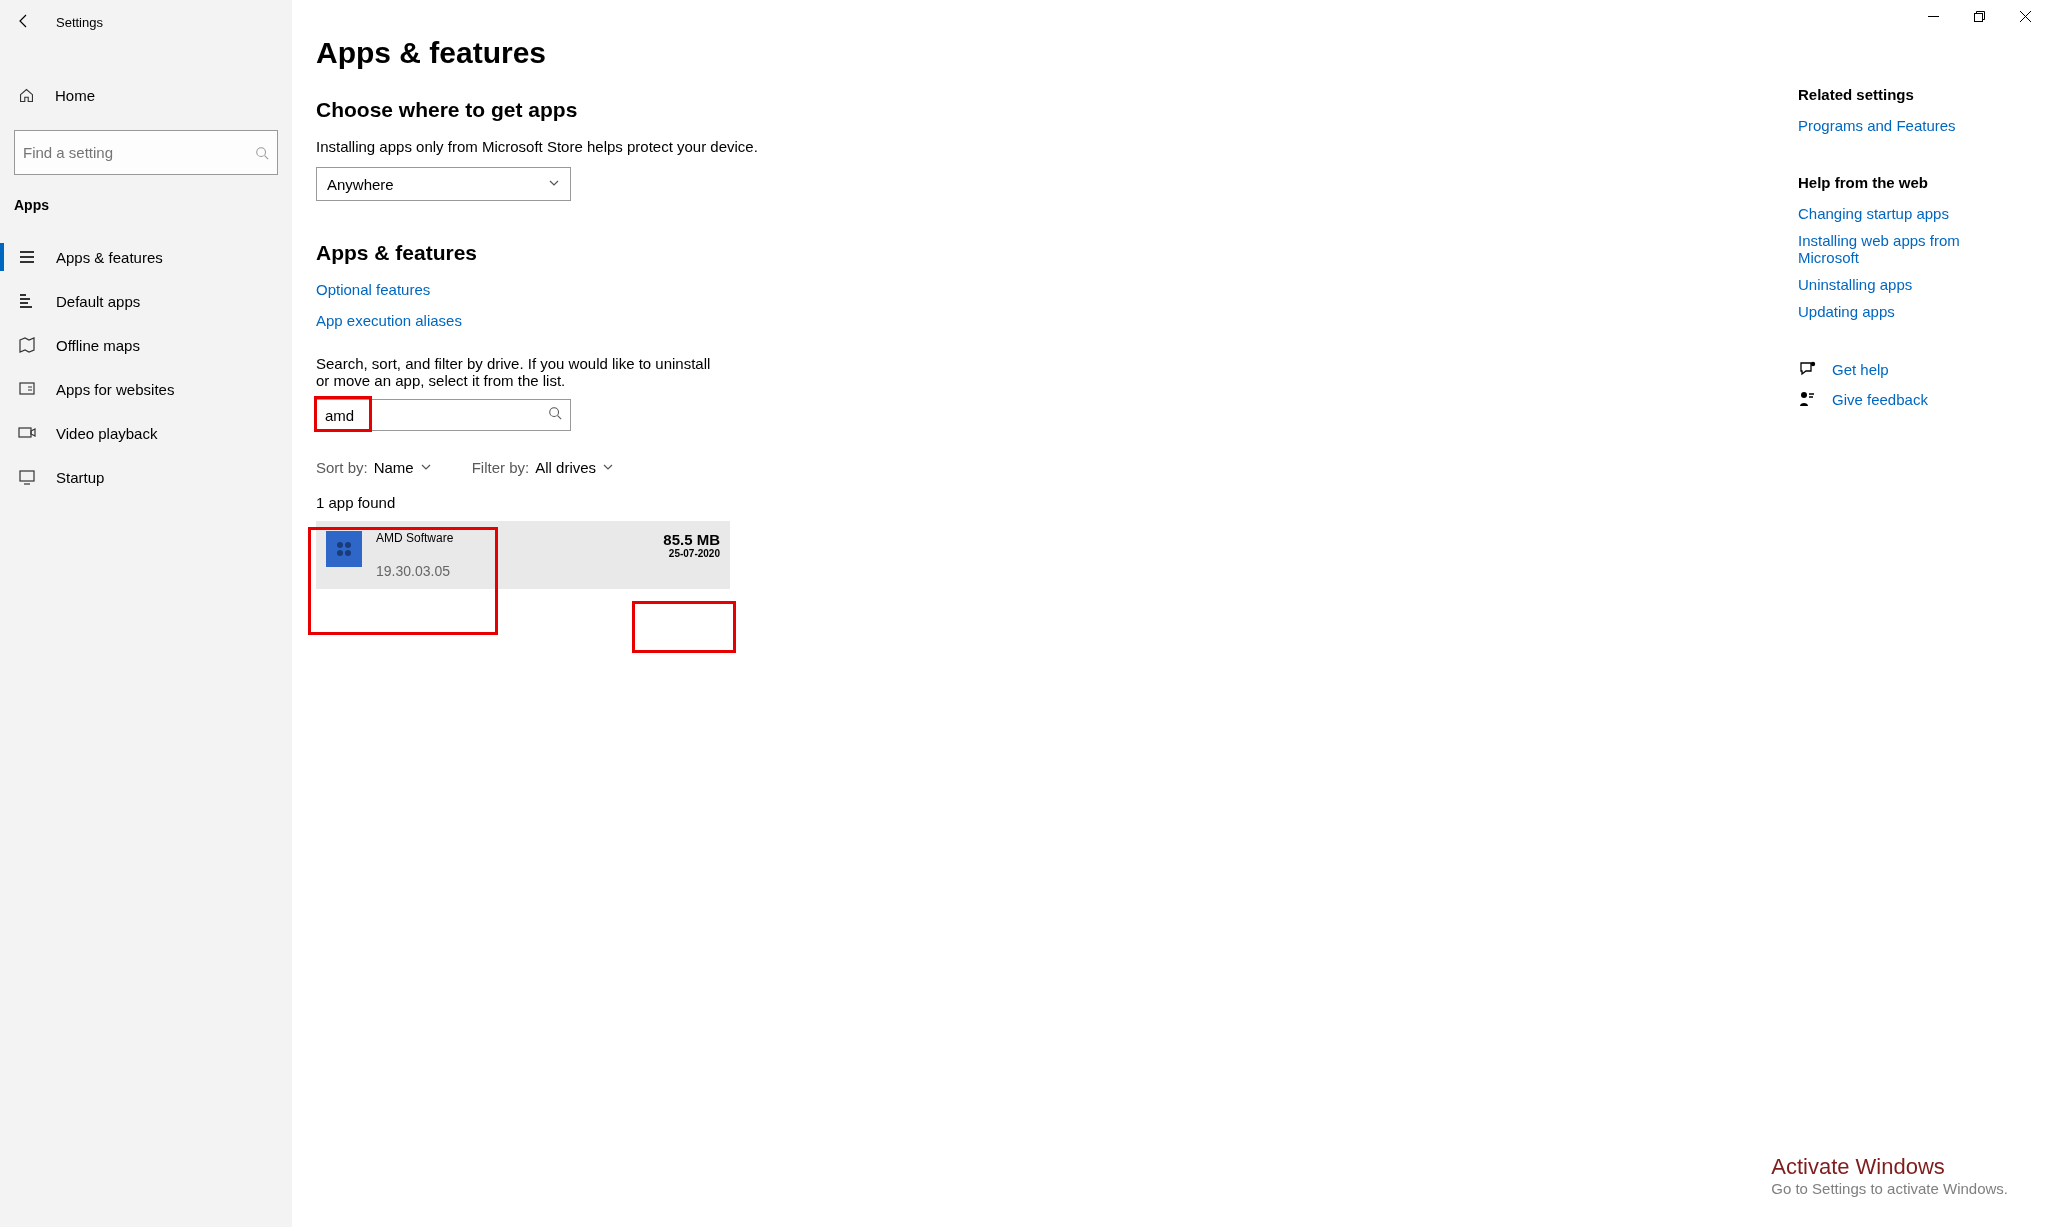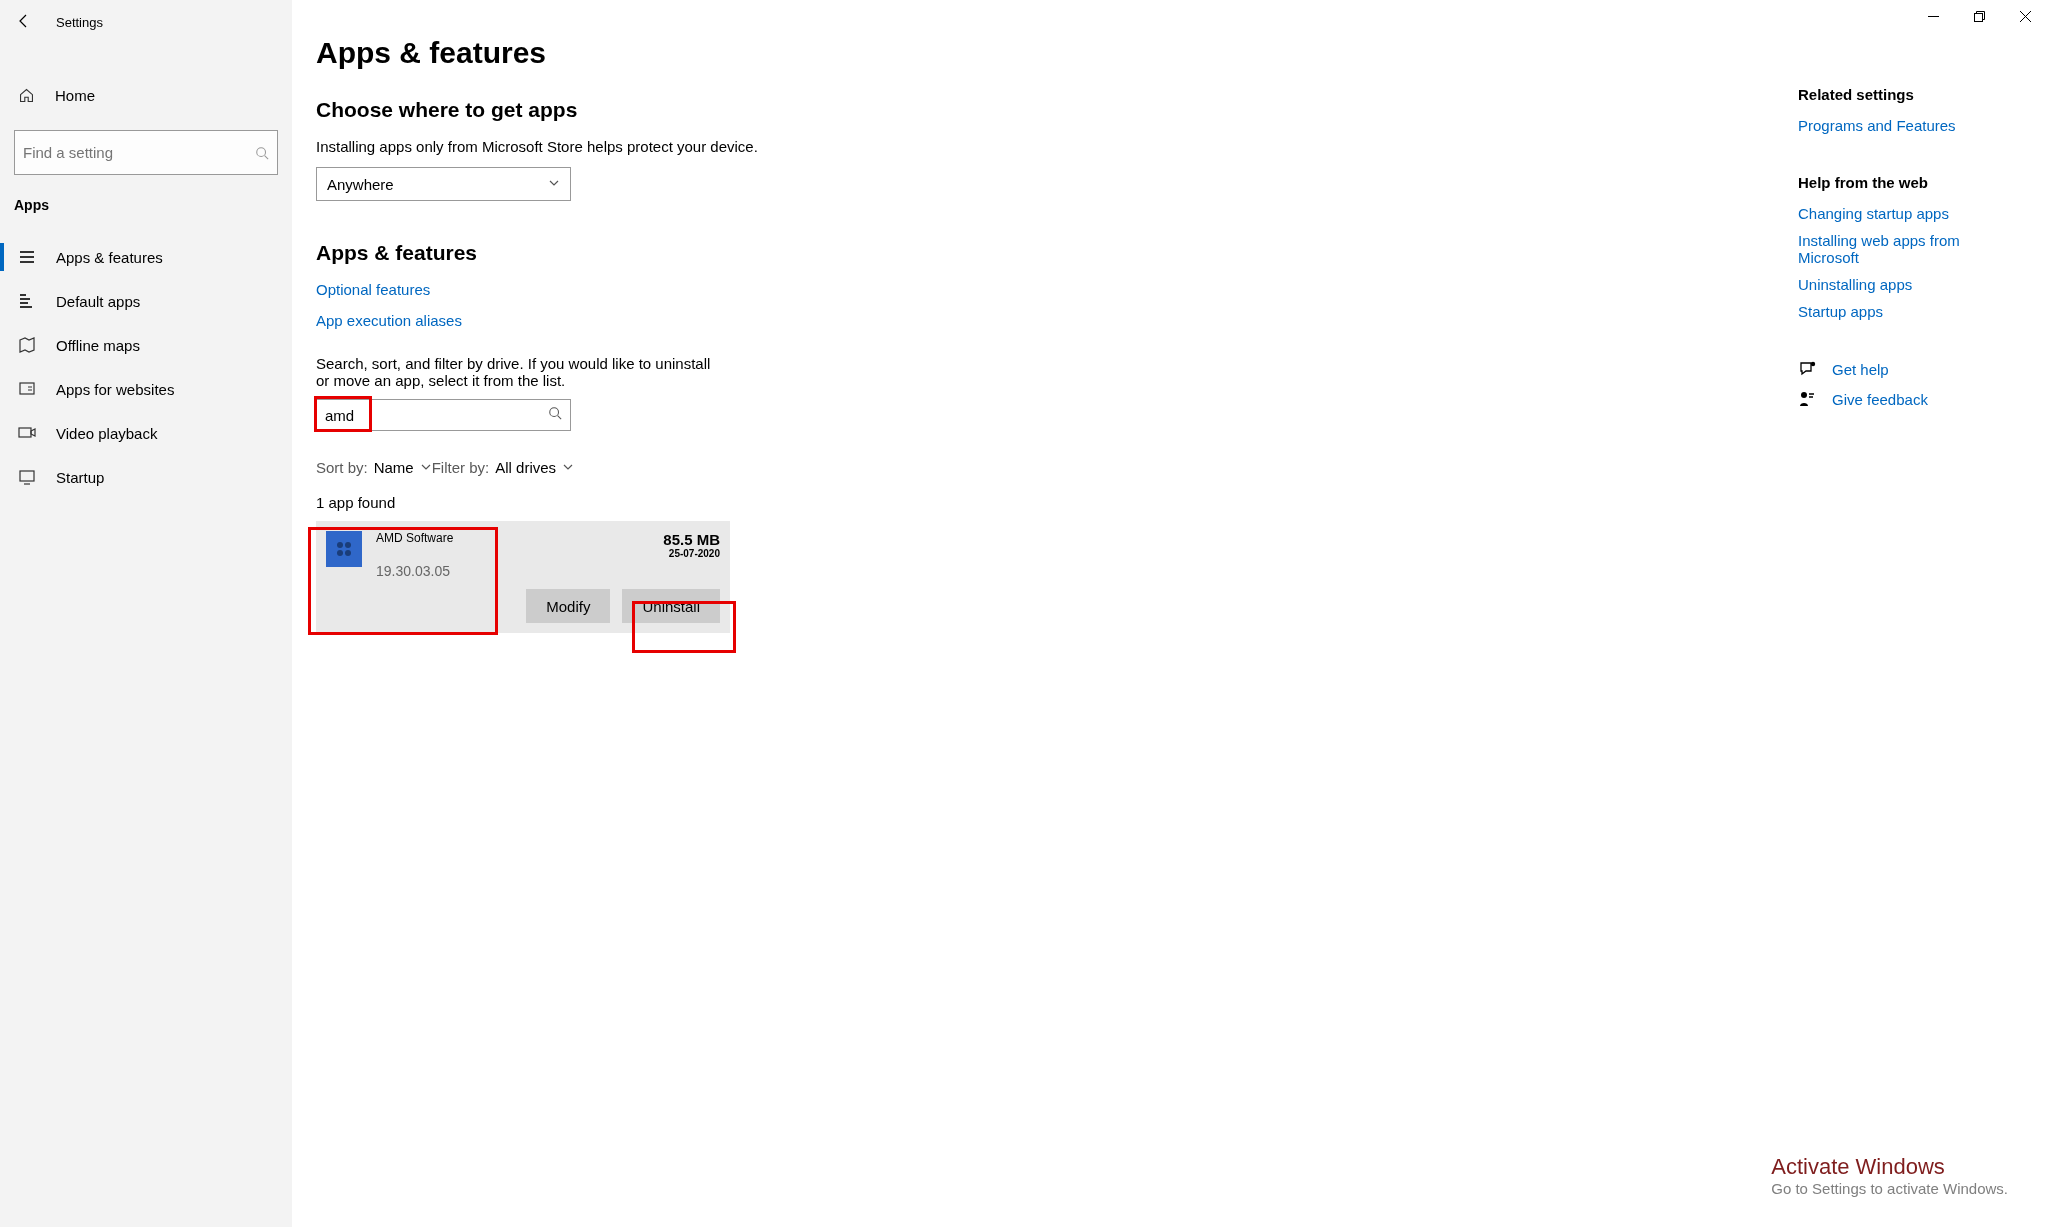--- a/index.html
+++ b/index.html
@@ -43,21 +43,21 @@
 
 .link { color: #0067c0; font-size: 15px; cursor: pointer; display: inline-block; margin-bottom: 14px; }
 
 .desc { font-size: 15px; max-width: 410px; margin-bottom: 10px; }
 
 .app-search-wrap { position: relative; width: 255px; }
 .app-search { width: 255px; height: 32px; border: 1px solid #999; display:flex; align-items:center; padding: 0 8px; }
 .app-search input { border:none; outline:none; flex:1; font-size:15px; }
 .red-box { border: 3px solid #e60000; position: absolute; pointer-events: none; }
 
-.filters { display:flex; margin-top: 28px; font-size: 15px; color:#5a5a5a; }
+.filters { display:flex; gap: 40px; margin-top: 28px; font-size: 15px; color:#5a5a5a; }
 .filters .val { color:#000; }
 .filter-item { display:flex; align-items:center; gap:6px; cursor:pointer; }
 
 .count { font-size: 15px; margin-top: 18px; }
 
 .app-card { width: 414px; background:#e9e9e9; margin-top: 10px; padding: 0; position: relative; }
 .app-top { display:flex; padding: 10px; gap: 14px; position: relative; }
 .app-icon { width: 36px; height: 36px; background:#2f67c9; display:flex; align-items:center; justify-content:center; }
 .app-icon svg { width: 20px; height: 20px; }
 .app-info { flex:1; }
@@ -243,44 +243,40 @@
             </div>
             <div class="app-info">
               <div class="app-name">AMD Software</div>
               <div class="app-ver">19.30.03.05</div>
             </div>
             <div class="app-meta">
               <div>85.5 MB</div>
               <div class="app-date">25-07-2020</div>
             </div>
           </div>
-          <div class="app-actions">
-            <button class="app-btn">Modify</button>
-            <button class="app-btn">Uninstall</button>
-          </div>
         </div>
         <div class="red-box" style="left:-8px; top:6px; width:190px; height:108px;"></div>
         <div class="red-box" style="left:316px; top:80px; width:104px; height:52px;"></div>
       </div>
     </div>
 
     <div class="right-col">
       <div class="right-block">
         <div class="right-h">Related settings</div>
         <div class="right-links">
           <span class="link">Programs and Features</span>
         </div>
       </div>
       <div class="right-block">
         <div class="right-h">Help from the web</div>
         <div class="right-links">
           <span class="link">Changing startup apps</span>
           <span class="link">Installing web apps from Microsoft</span>
           <span class="link">Uninstalling apps</span>
-          <span class="link">Startup apps</span>
+          <span class="link">Updating apps</span>
         </div>
       </div>
       <div class="help-row">
         <span class="help-icon">
           <svg viewBox="0 0 18 18" width="18" height="18">
               <path d="M3 3 H13 V11 H8 L4 14 V11 H3 Z" fill="none" stroke="#000" stroke-width="1.3"></path>
               <circle cx="15" cy="4" r="2.2" fill="#000"></circle>
             </svg>
         </span>
         <span class="link">Get help</span>

